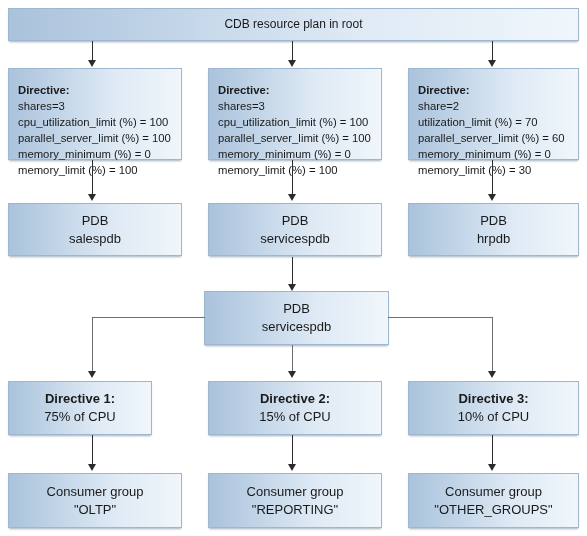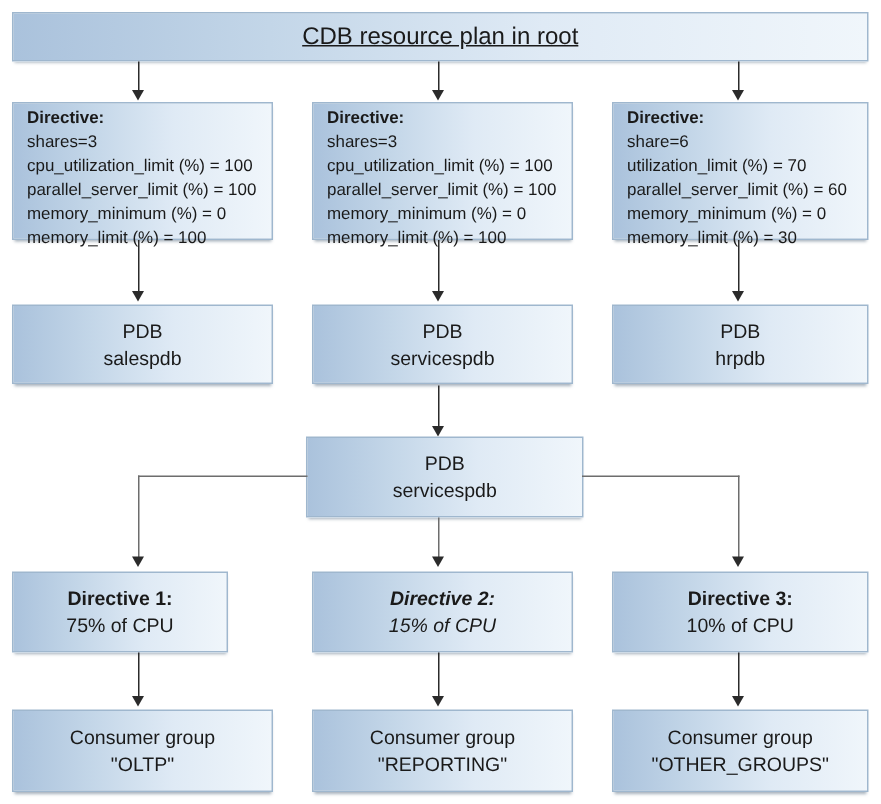--- a/index.html
+++ b/index.html
@@ -28,30 +28,29 @@
     justify-content: center;
     text-align: center;
     color: #1a1a1a;
     font-size: 13px;
     line-height: 1.35;
   }
   .box.centered { text-align: center; }
   .box.left-text {
     display: block;
     text-align: left;
-    padding: 2px 0 0 9px;
+    padding: 13px 0 0 9px;
     font-size: 11.3px;
     line-height: 1.42;
   }
   .box .ttl {
     font-weight: bold;
   }
   .root-bar {
-    font-size: 16px;
-    text-decoration: underline;
+    font-size: 12px;
   }
   .arrow-line {
     position: absolute;
     background: #2b2b2b;
   }
   .v-line { width: 1px; }
   .h-line { height: 1px; }
   .conn-grey { background: #6d6d6d; }
   .arrowhead {
     position: absolute;
@@ -94,21 +93,21 @@
     <span class="ttl lbl-line">Directive:</span>
     <span class="lbl-line">shares=3</span>
     <span class="lbl-line">cpu_utilization_limit (%) = 100</span>
     <span class="lbl-line">parallel_server_limit (%) = 100</span>
     <span class="lbl-line">memory_minimum (%) = 0</span>
     <span class="lbl-line">memory_limit (%) = 100</span>
   </div>
 
   <div class="box left-text" style="left:408px; top:68px; width:171px; height:92px;">
     <span class="ttl lbl-line">Directive:</span>
-    <span class="lbl-line">share=6</span>
+    <span class="lbl-line">share=2</span>
     <span class="lbl-line">utilization_limit (%) = 70</span>
     <span class="lbl-line">parallel_server_limit (%) = 60</span>
     <span class="lbl-line">memory_minimum (%) = 0</span>
     <span class="lbl-line">memory_limit (%) = 30</span>
   </div>
 
   <div class="arrow-line v-line" style="left:92px; top:160px; height:36px;"></div>
   <div class="arrowhead" style="left:88px; top:194px;"></div>
 
   <div class="arrow-line v-line" style="left:292px; top:160px; height:36px;"></div>
@@ -149,21 +148,21 @@
 
   <div class="arrow-line h-line conn-grey" style="left:388px; top:317px; width:105px;"></div>
   <div class="arrow-line v-line conn-grey" style="left:492px; top:317px; height:56px;"></div>
   <div class="arrowhead" style="left:488px; top:371px;"></div>
 
   <div class="box centered" style="left:8px; top:381px; width:144px; height:54px; flex-direction:column;">
     <span class="ttl">Directive 1:</span>
     <span>75% of CPU</span>
   </div>
 
-  <div class="box centered" style="left:208px; top:381px; width:174px; height:54px; flex-direction:column;font-style:italic;">
+  <div class="box centered" style="left:208px; top:381px; width:174px; height:54px; flex-direction:column;">
     <span class="ttl">Directive 2:</span>
     <span>15% of CPU</span>
   </div>
 
   <div class="box centered" style="left:408px; top:381px; width:171px; height:54px; flex-direction:column;text-align:center;">
     <span class="ttl">Directive 3:</span>
     <span>10% of CPU</span>
   </div>
 
   <div class="arrow-line v-line" style="left:92px; top:435px; height:31px;"></div>

